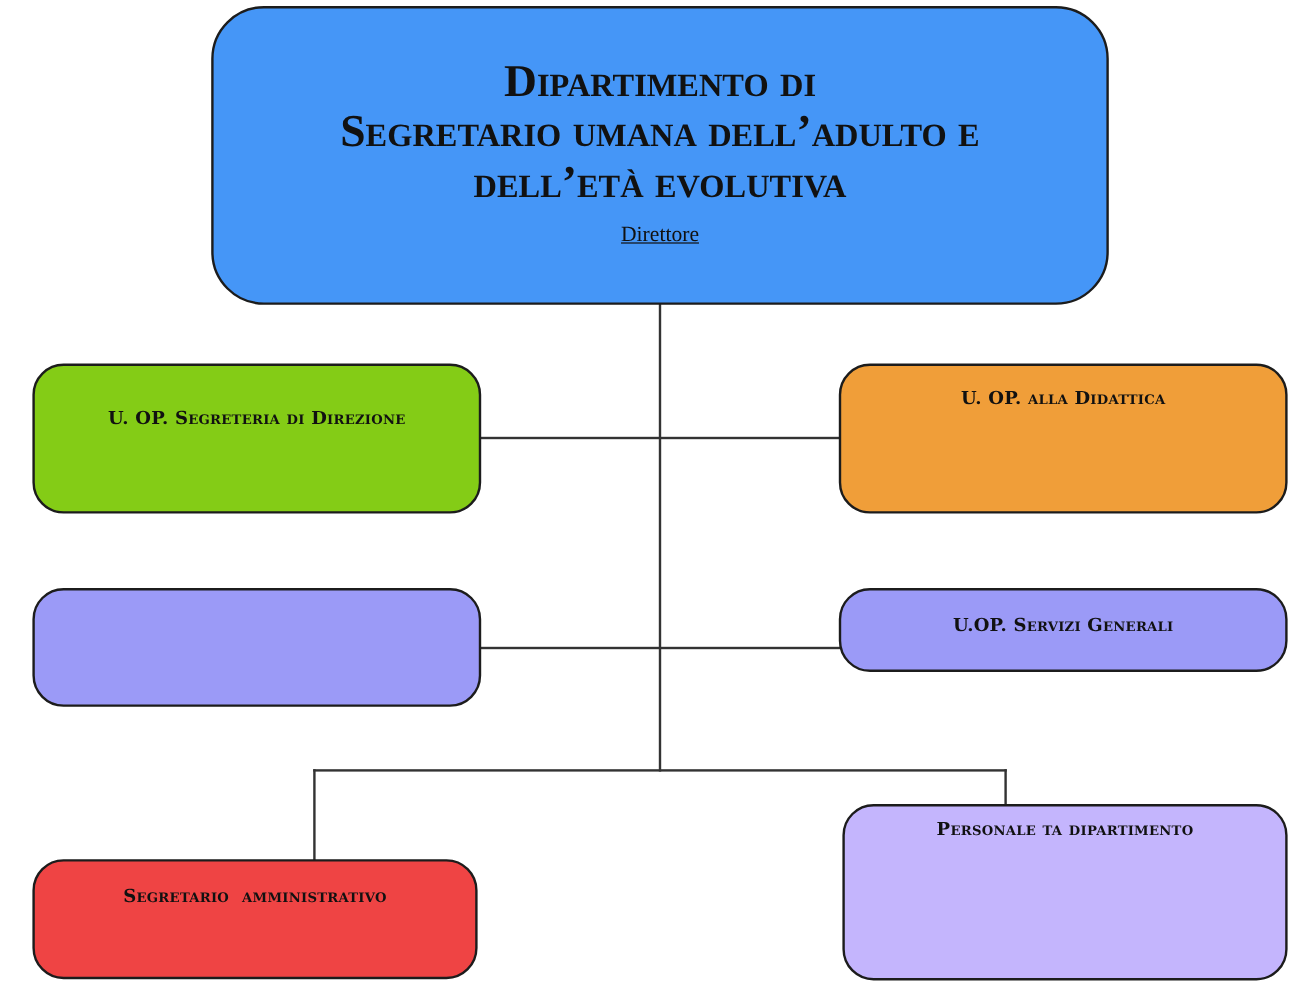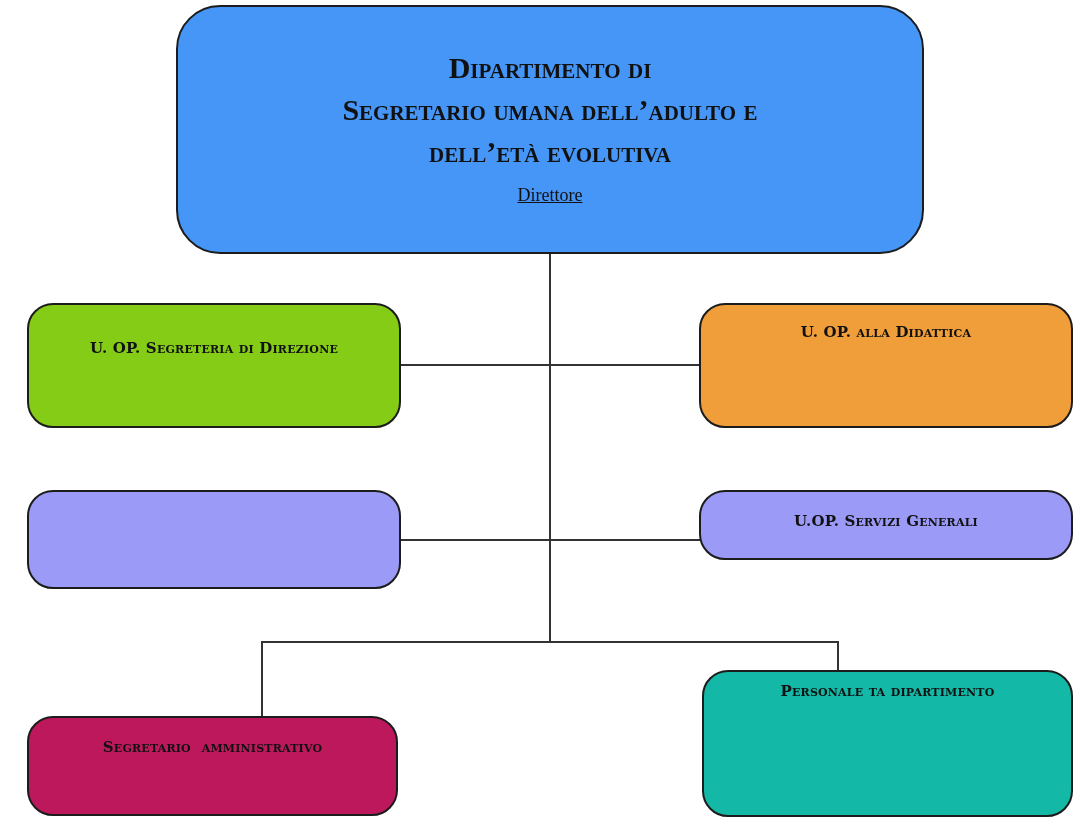--- a/index.html
+++ b/index.html
@@ -3,21 +3,21 @@
 <meta charset="utf-8">
 <style>
   html, body { margin: 0; padding: 0; background: #ffffff; }
   body { width: 1090px; height: 830px; position: relative; overflow: hidden;
          font-family: "DejaVu Serif", "Liberation Serif", serif; }
   .line { position: absolute; background: #333333; }
   .box { position: absolute; box-sizing: border-box; border: 2px solid #1c1c1c;
          border-radius: 26px; text-align: center; color: #111; }
   .box-title { font-weight: bold; font-variant: small-caps; letter-spacing: 0.2px; }
   .root { left: 176px; top: 5px; width: 748px; height: 249px; border-radius: 44px; }
-  .root .t1 { font-size: 30px; line-height: 42px; margin-top: 40px; font-weight: bold;
+  .root .t1 { font-size: 38px; line-height: 42px; margin-top: 40px; font-weight: bold;
               font-variant: small-caps; font-family: "Liberation Serif", serif; }
   .root .dir { display: inline-block; margin-top: 12px; font-size: 18px; text-decoration: underline;
                font-family: Liberation Serif, serif; }
   .unit .box-title { font-size: 15px; margin-top: 18px; }
   .unit.compact .box-title { margin-top: 20px; }
 </style>
 </head>
 <body>
 
 <div class="line" style="left:549px; top:253px; width:2px; height:390px;"></div>
@@ -44,19 +44,19 @@
   <div class="box-title">U. OP. alla Didattica</div>
 </div>
 
 <div class="box unit compact" style="left:27px; top:490px; width:374px; height:99px; background:#9b9af7;">
 </div>
 
 <div class="box unit compact" style="left:699px; top:490px; width:374px; height:70px; background:#9b9af7;">
   <div class="box-title">U.OP. Servizi Generali</div>
 </div>
 
-<div class="box unit" style="left:27px; top:716px; width:371px; height:100px; background:#be185d;">
+<div class="box unit" style="left:27px; top:716px; width:371px; height:100px; background:#ef4444;">
   <div class="box-title" style="margin-top:20px; white-space:pre;">Segretario  amministrativo</div>
 </div>
 
-<div class="box unit compact" style="left:702px; top:670px; width:371px; height:147px; background:#14b8a6;">
+<div class="box unit compact" style="left:702px; top:670px; width:371px; height:147px; background:#c4b5fd;">
   <div class="box-title" style="margin-top:10px;">Personale ta dipartimento</div>
 </div>
 
 </body></html>

